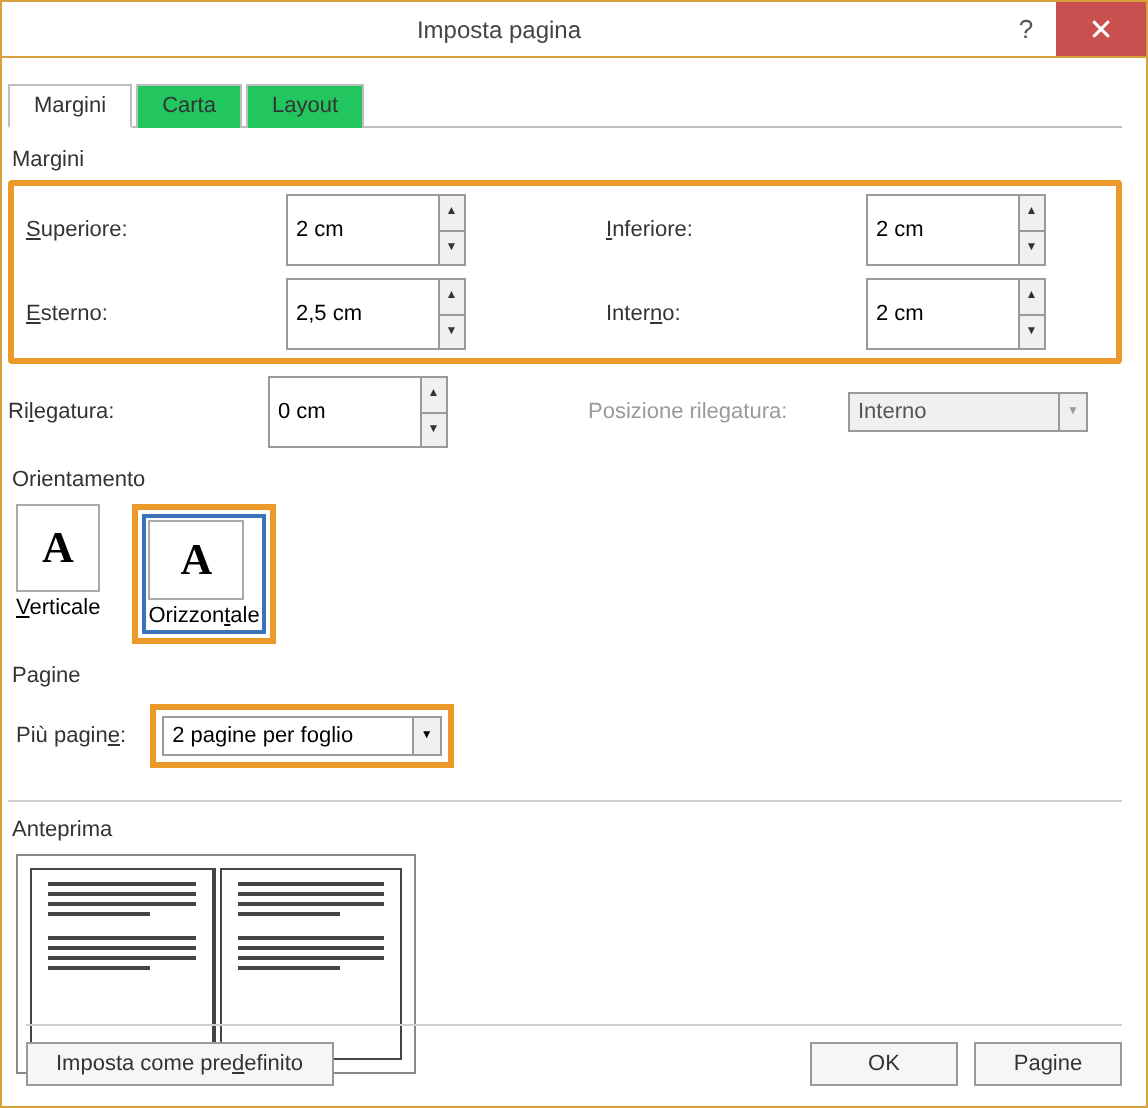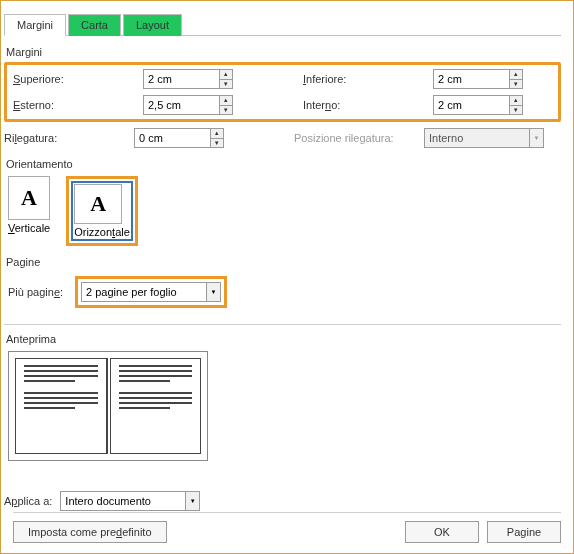--- a/index.html
+++ b/index.html
@@ -14,21 +14,21 @@
   .client { padding: 8px 12px 10px 3px; }
   .tabs { display: flex; border-bottom: 1px solid #bdbdbd; margin-top: 4px; }
   .tab { padding: 4px 12px; border: 1px solid #bdbdbd; border-bottom: none; background: #22c55e; margin-right: 2px; position: relative; top: 1px; color: #333; cursor: default; }
   .tab.active { background: #fff; border-bottom: 1px solid #fff; }
   .section-label { margin: 10px 0 4px 2px; color: #333; }
   .highlight-box { border: 3px solid #eb9a2a; border-radius: 2px; padding: 4px 6px; margin: 2px 0 6px 0; }
   .grid { display: grid; grid-template-columns: 130px 120px 40px 130px 120px; row-gap: 6px; align-items: center; }
   .lbl { color: #333; }
   .lbl u { text-decoration: underline; }
   .lbl.disabled { color: #9a9a9a; }
-  .spin { display: flex; align-items: stretch; width: 90px; height: 20px; border: 1px solid #9a9a9a; background: #fff; }
+  .spin { display: flex; align-items: stretch; width: 90px; height: 36px; border: 1px solid #9a9a9a; background: #fff; }
   .spin input { border: none; width: 100%; padding: 0 4px; font-size: 11px; outline: none; background: transparent; }
   .spin .arrows { width: 16px; border-left: 1px solid #9a9a9a; display: flex; flex-direction: column; }
   .spin .arrows div { flex: 1; display: flex; align-items: center; justify-content: center; font-size: 6px; color: #333; background: #f0f0f0; }
   .spin .arrows div:first-child { border-bottom: 1px solid #9a9a9a; }
   .combo { display: flex; align-items: stretch; height: 20px; border: 1px solid #9a9a9a; background: #fff; }
   .combo.disabled { background: #f0f0f0; color: #9a9a9a; }
   .combo input { border: none; width: 100%; padding: 0 4px; font-size: 11px; outline: none; background: transparent; }
   .combo .drop { width: 16px; border-left: 1px solid #9a9a9a; display: flex; align-items: center; justify-content: center; font-size: 6px; background: #f0f0f0; }
   .row-bind { display: grid; grid-template-columns: 130px 120px 40px 130px 120px; align-items: center; margin-top: 4px; }
   .orient-row { display: flex; gap: 16px; margin: 6px 0 4px 4px; align-items: flex-start; }
@@ -48,20 +48,27 @@
   .preview-line.short { width: 70%; }
   .apply-row { display: flex; align-items: center; gap: 8px; margin-top: 30px; }
   .footer { position: absolute; left: 12px; right: 12px; bottom: 10px; display: flex; align-items: center; justify-content: space-between; border-top: 1px solid #cfcfcf; padding-top: 8px; }
   .btn { height: 22px; padding: 0 14px; border: 1px solid #9a9a9a; background: #f6f6f6; display: inline-flex; align-items: center; cursor: default; color: #333; }
   .footer-right { display: flex; gap: 8px; }
 </style>
 </head>
 <body>
 
 <div class="window">
+  <div class="titlebar">
+    <div class="title">Imposta pagina</div>
+    <div class="title-btns">
+      <div class="title-btn help">?</div>
+      <div class="title-btn close">✕</div>
+    </div>
+  </div>
 
   <div class="client">
     <div class="tabs">
       <div class="tab active">Margini</div>
       <div class="tab">Carta</div>
       <div class="tab">Layout</div>
     </div>
 
     <div class="section-label">Margini</div>
 

